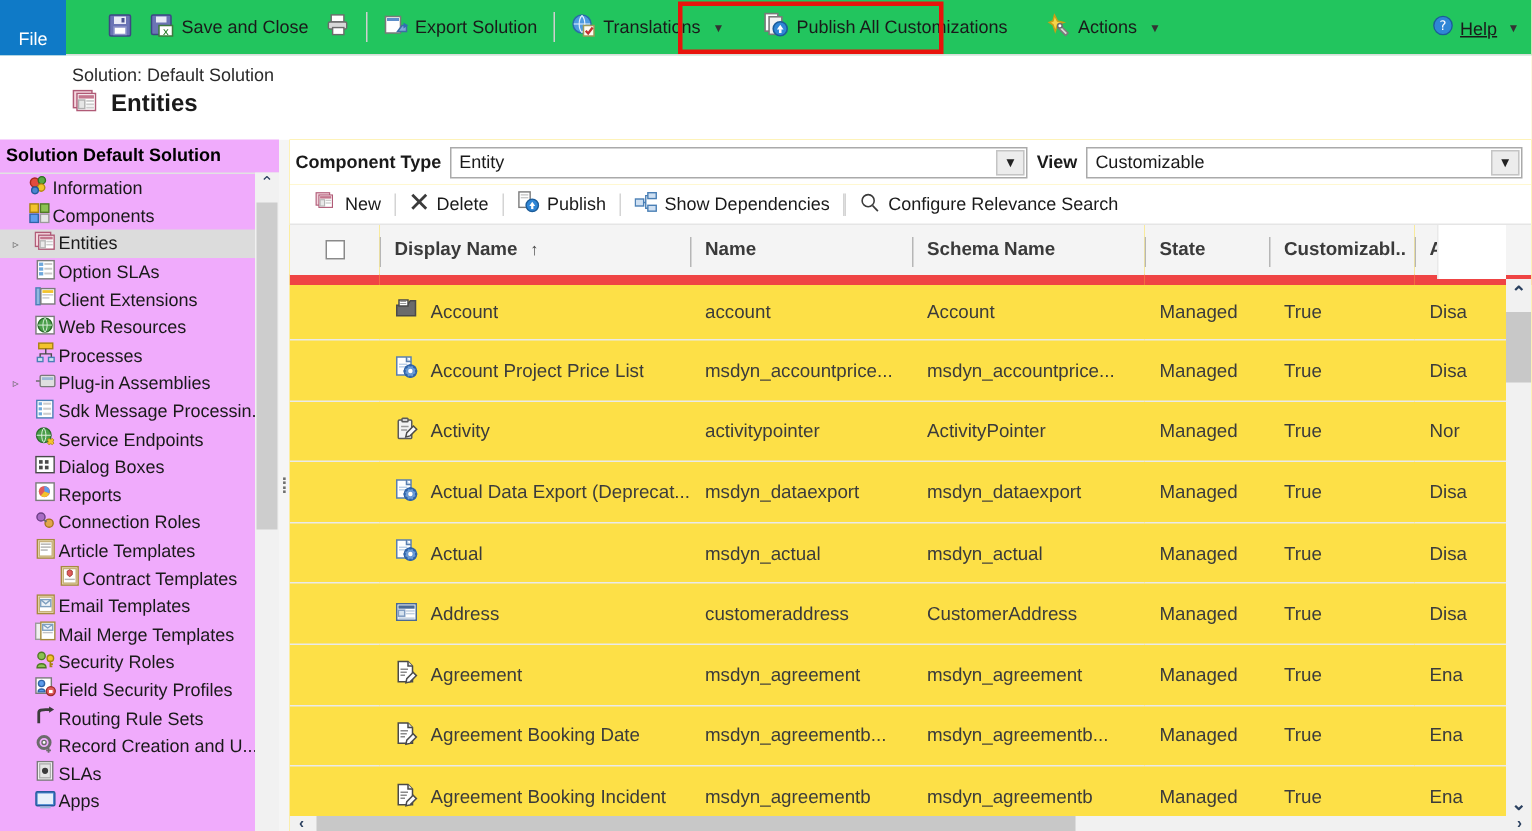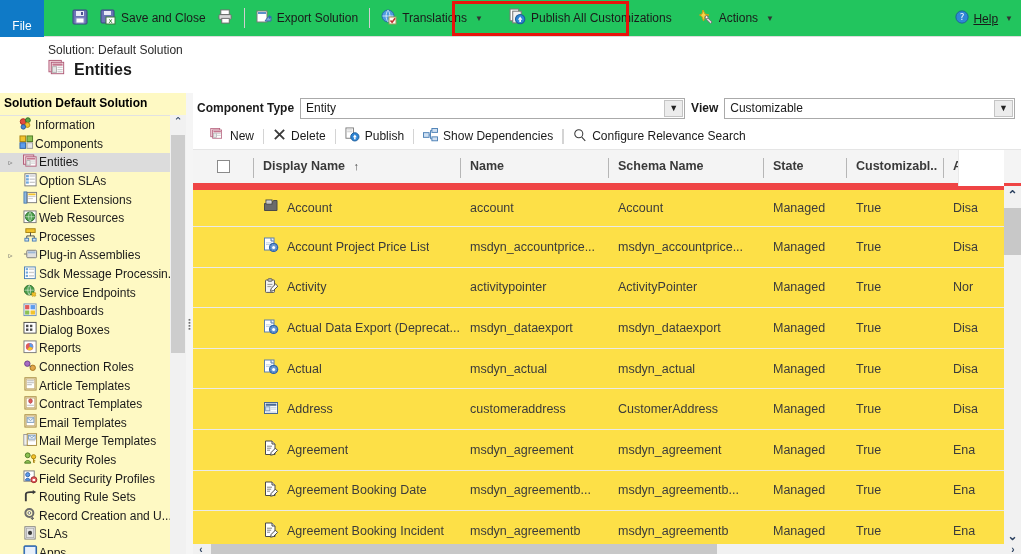--- a/index.html
+++ b/index.html
@@ -76,21 +76,21 @@
   }
   #entities-title { font-size: 16px; font-weight: bold; color: #1a1a1a; }
   #bigicon { position: absolute; left: 8px; top: 62px; }
 
   
   #body { display: flex; height: 461px; }
 
   
   #leftnav {
     width: 186px; flex: 0 0 186px;
-    background: #fef9c3;
+    background: #f0abfc;
     position: relative;
     overflow: hidden;
   }
   #nav-head {
     font-weight: bold; font-size: 12px;
     color: #000; padding: 3px 0 5px 4px;
     border-bottom: 1px solid #e2e2e2;
   }
   .nav-item {
     display: flex; align-items: center;
@@ -490,32 +490,20 @@
               <circle cx="6.6" cy="6.6" r="5.2" fill="#4a9e4a" stroke="#2c6b2c"></circle>
               <path d="M1.5 6.6 H11.7 M6.6 1.4 C4.6 3.8 4.6 9.4 6.6 11.8 M6.6 1.4 C8.6 3.8 8.6 9.4 6.6 11.8" stroke="#e0f0e0" fill="none" stroke-width="0.7"></path>
               <path d="M11.5 9.5 l1.2 -0.6 l1.1 1 l-0.6 1.2 l0.6 1.2 l-1.1 1 l-1.2 -0.6 l-1.2 0.6 l-1.1 -1 l0.6 -1.2 l-0.6 -1.2 l1.1 -1 z" fill="#f2c32c" stroke="#a8830f" stroke-width="0.6"></path>
             </svg></span>
           <span class="ni-label">Service Endpoints</span>
         </div>
         <div class="nav-item" style="padding-left: 4px;">
           <span class="expander"></span>
           <span style="width:4px;flex:0 0 4px"></span>
           <span class="ni-icon"><svg width="15" height="14" viewBox="0 0 16 15">
-              <rect x="1" y="1" width="13" height="12.5" fill="#fff" stroke="#6b8fba"></rect>
-              <rect x="2.2" y="2.2" width="4.6" height="4.6" fill="#e05b5b"></rect>
-              <rect x="8" y="2.2" width="4.8" height="4.6" fill="#5d9cec"></rect>
-              <rect x="2.2" y="8" width="4.6" height="4.4" fill="#8cc152"></rect>
-              <rect x="8" y="8" width="4.8" height="4.4" fill="#f2c32c"></rect>
-            </svg></span>
-          <span class="ni-label">Dashboards</span>
-        </div>
-        <div class="nav-item" style="padding-left: 4px;">
-          <span class="expander"></span>
-          <span style="width:4px;flex:0 0 4px"></span>
-          <span class="ni-icon"><svg width="15" height="14" viewBox="0 0 16 15">
               <rect x="1" y="1.5" width="13" height="11.5" fill="#fff" stroke="#4a4a4a"></rect>
               <rect x="3.2" y="4" width="2.6" height="2.6" fill="#4a4a4a"></rect>
               <rect x="7.4" y="4" width="2.6" height="2.6" fill="#4a4a4a"></rect>
               <rect x="3.2" y="8" width="2.6" height="2.6" fill="#4a4a4a"></rect>
               <rect x="7.4" y="8" width="2.6" height="2.6" fill="#4a4a4a"></rect>
             </svg></span>
           <span class="ni-label">Dialog Boxes</span>
         </div>
         <div class="nav-item" style="padding-left: 4px;">
           <span class="expander"></span>
@@ -543,21 +531,21 @@
           <span style="width:4px;flex:0 0 4px"></span>
           <span class="ni-icon"><svg width="15" height="14" viewBox="0 0 16 15">
               <rect x="2" y="0.8" width="12" height="13.2" fill="#f5e7c8" stroke="#a68a3e"></rect>
               <rect x="3.4" y="2.2" width="9.2" height="10.4" fill="#fff" stroke="#c7b07a"></rect>
               <rect x="4.4" y="3.5" width="7.2" height="1.1" fill="#b8b8b8"></rect>
               <rect x="4.4" y="5.6" width="7.2" height="1.1" fill="#b8b8b8"></rect>
               <rect x="4.4" y="7.7" width="5" height="1.1" fill="#b8b8b8"></rect>
             </svg></span>
           <span class="ni-label">Article Templates</span>
         </div>
-        <div class="nav-item" style="padding-left: 4px;">
+        <div class="nav-item" style="padding-left: 20px;">
           <span class="expander"></span>
           <span style="width:4px;flex:0 0 4px"></span>
           <span class="ni-icon"><svg width="15" height="14" viewBox="0 0 16 15">
               <rect x="2" y="0.8" width="12" height="13.2" fill="#f5e7c8" stroke="#a68a3e"></rect>
               <rect x="3.4" y="2.2" width="9.2" height="10.4" fill="#fff" stroke="#c7b07a"></rect>
               <path d="M8 3 l1.8 1 v2.6 L8 8 l-1.8 -1.4 V4 Z" fill="#e05b5b" stroke="#9c2c2c" stroke-width="0.6"></path>
               <rect x="4.4" y="9.4" width="7.2" height="1" fill="#b8b8b8"></rect>
             </svg></span>
           <span class="ni-label">Contract Templates</span>
         </div>

